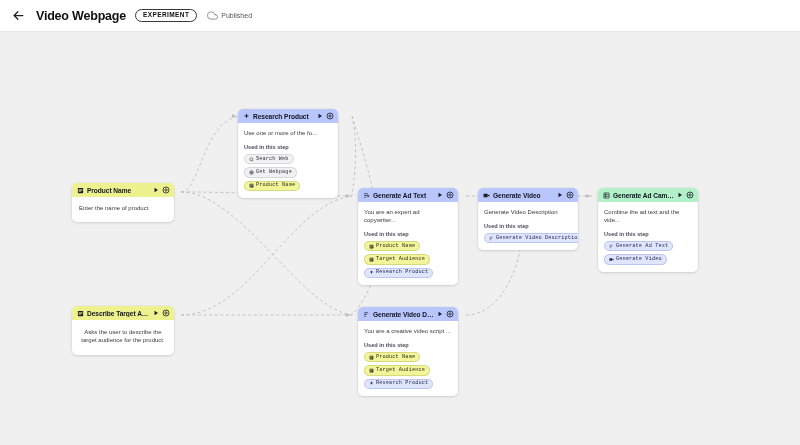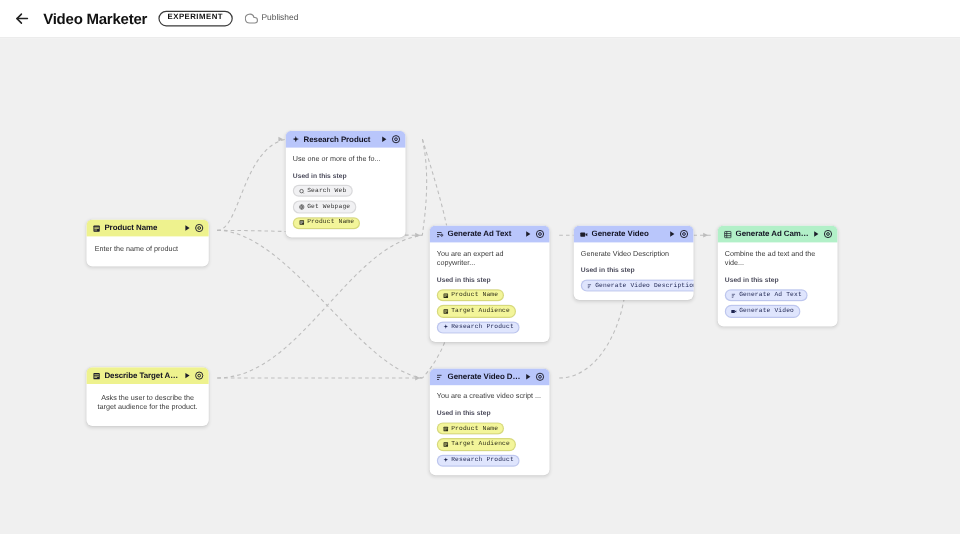--- a/index.html
+++ b/index.html
@@ -118,21 +118,21 @@
 </head>
 <body>
 
 <div class="topbar">
   <div class="back-btn">
     <svg viewBox="0 0 24 24" width="15" height="15" fill="none" stroke="currentColor" stroke-width="2" stroke-linecap="round" stroke-linejoin="round">
       <path d="M19 12H5"></path>
         <path d="M11 18l-6-6 6-6"></path>
     </svg>
   </div>
-  <div class="app-title">Video Marketer</div>
+  <div class="app-title">Video Webpage</div>
   <div class="exp-badge">EXPERIMENT</div>
   <div class="pub-wrap">
     <svg class="pub-icon" viewBox="0 0 24 24" fill="none" stroke="currentColor" stroke-width="2" stroke-linecap="round" stroke-linejoin="round">
       <path d="M18 10h-1.26A8 8 0 1 0 9 20h9a5 5 0 0 0 0-10z"></path>
     </svg>
     <span class="pub-text">Published</span>
   </div>
 </div>
 
 <div class="seg">

